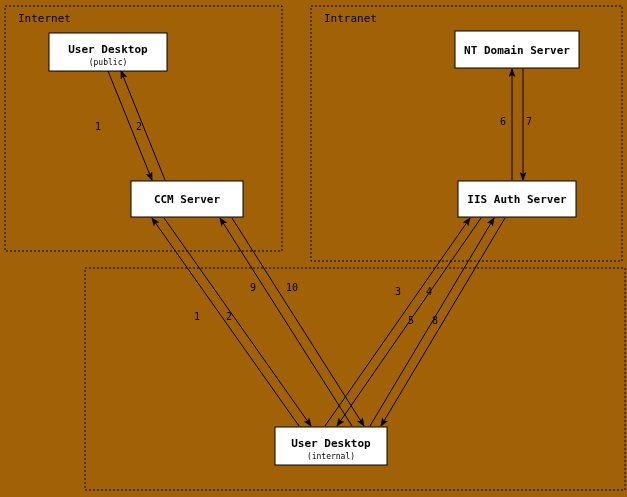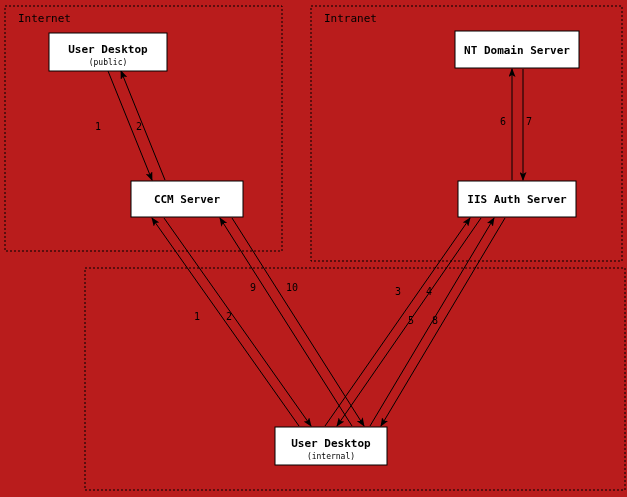--- a/index.html
+++ b/index.html
@@ -8,21 +8,21 @@
     padding: 0;
     background: #ffffff;
   }
   body {
     font-family: "DejaVu Sans Mono", monospace;
   }
   #diagram-root {
     position: relative;
     width: 627px;
     height: 497px;
-    background: #b91c1c;
+    background: #a16207;
     overflow: hidden;
   }
   svg#diagram-svg {
     position: absolute;
     left: 0;
     top: 0;
     width: 627px;
     height: 497px;
   }
   .zone-label {

